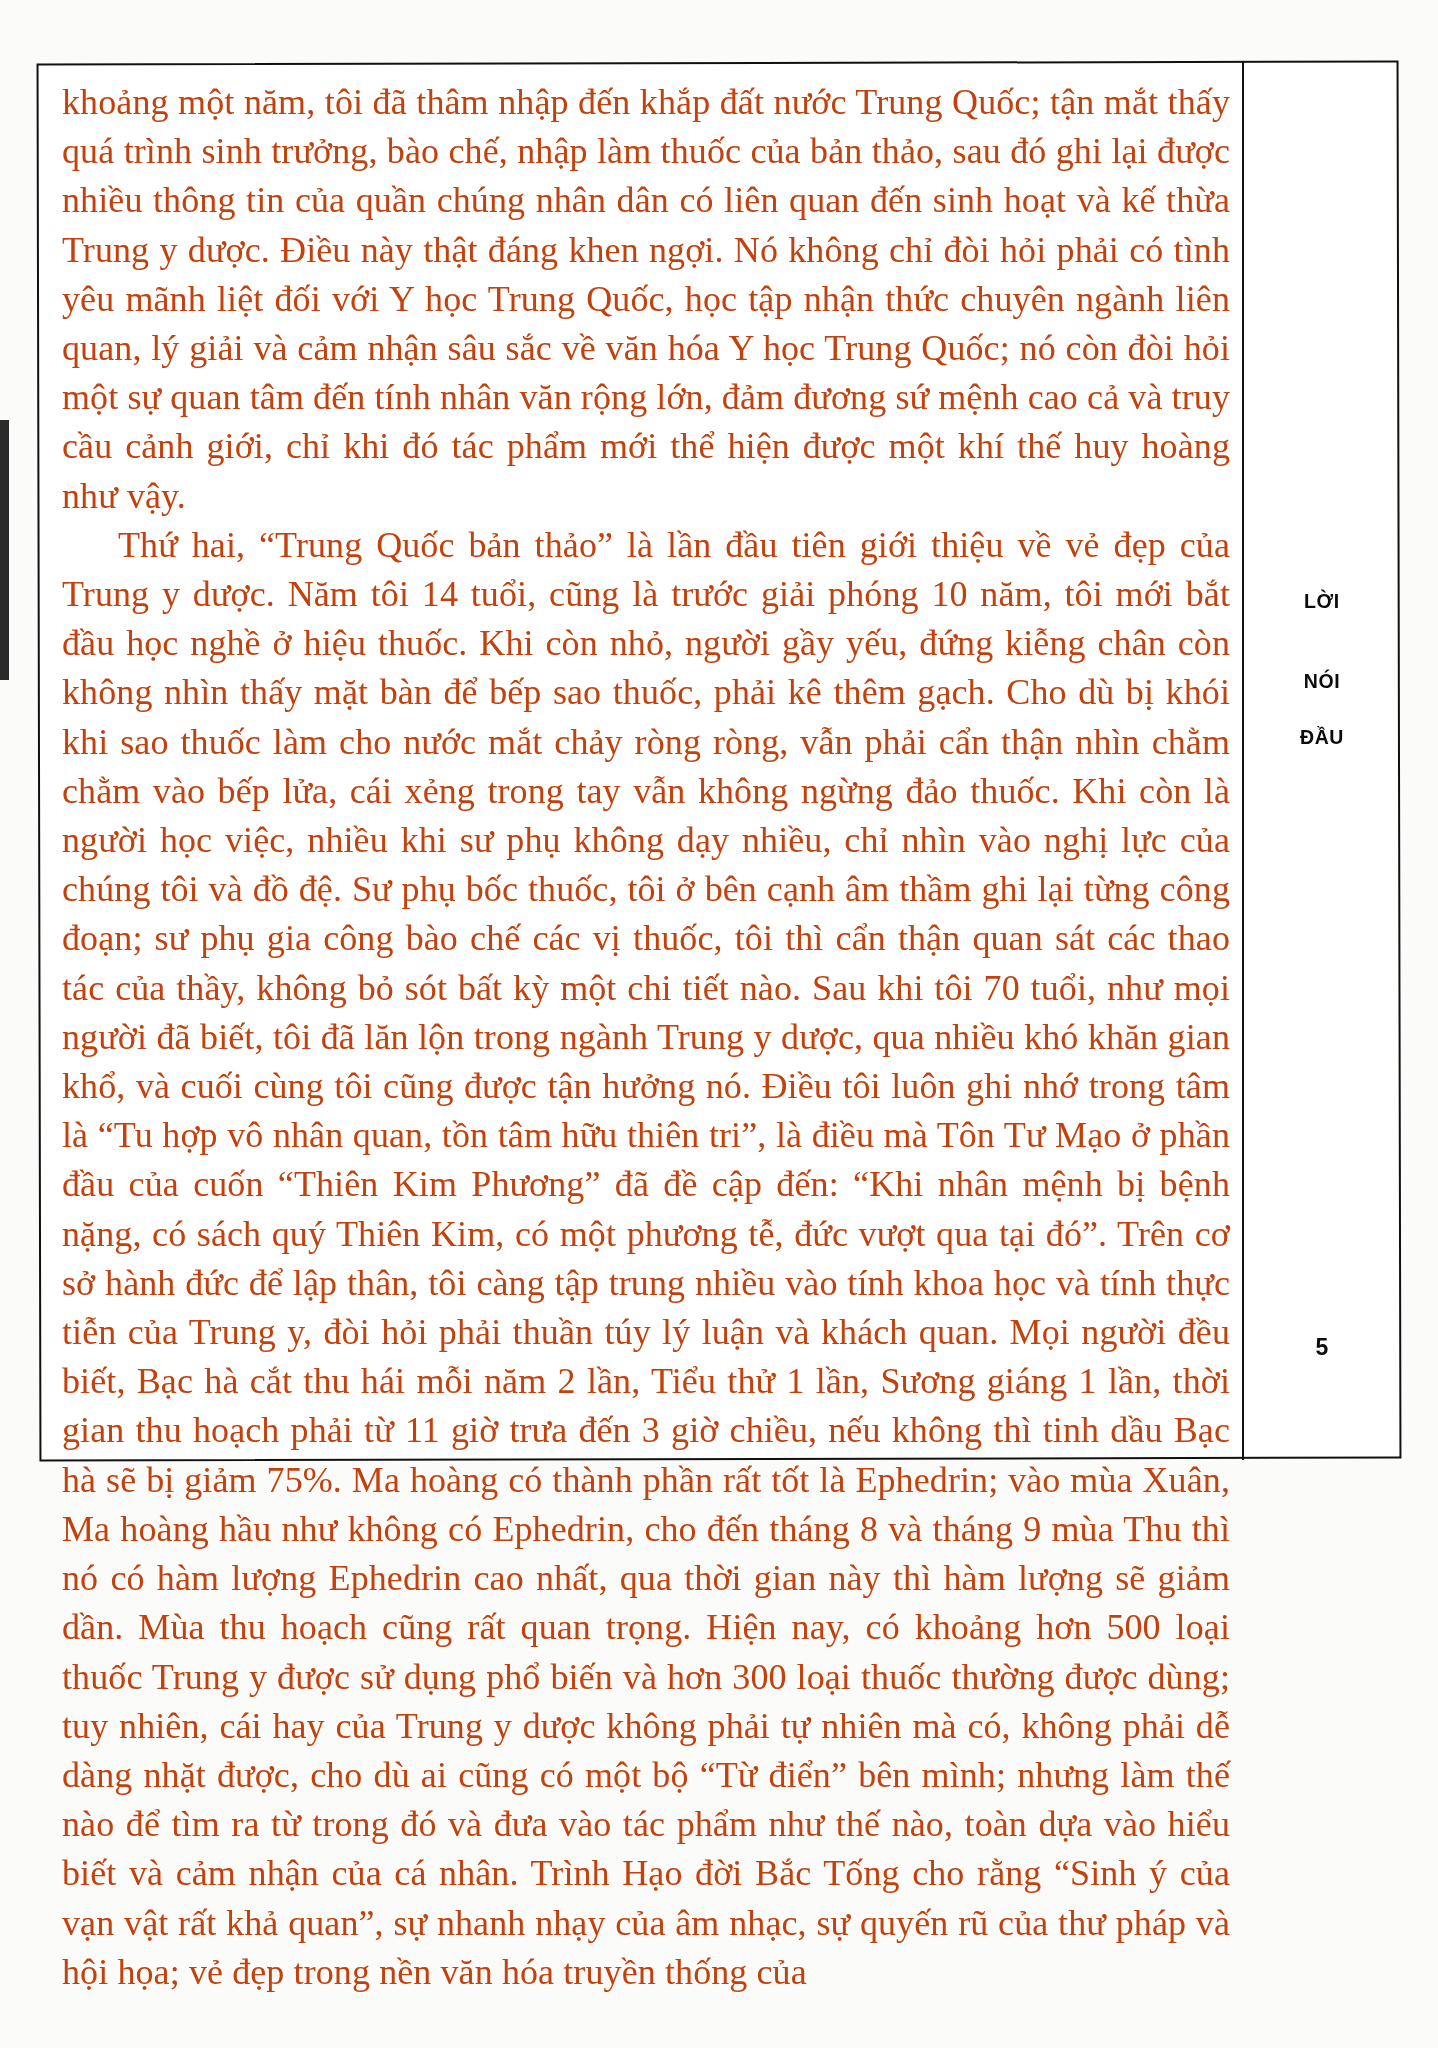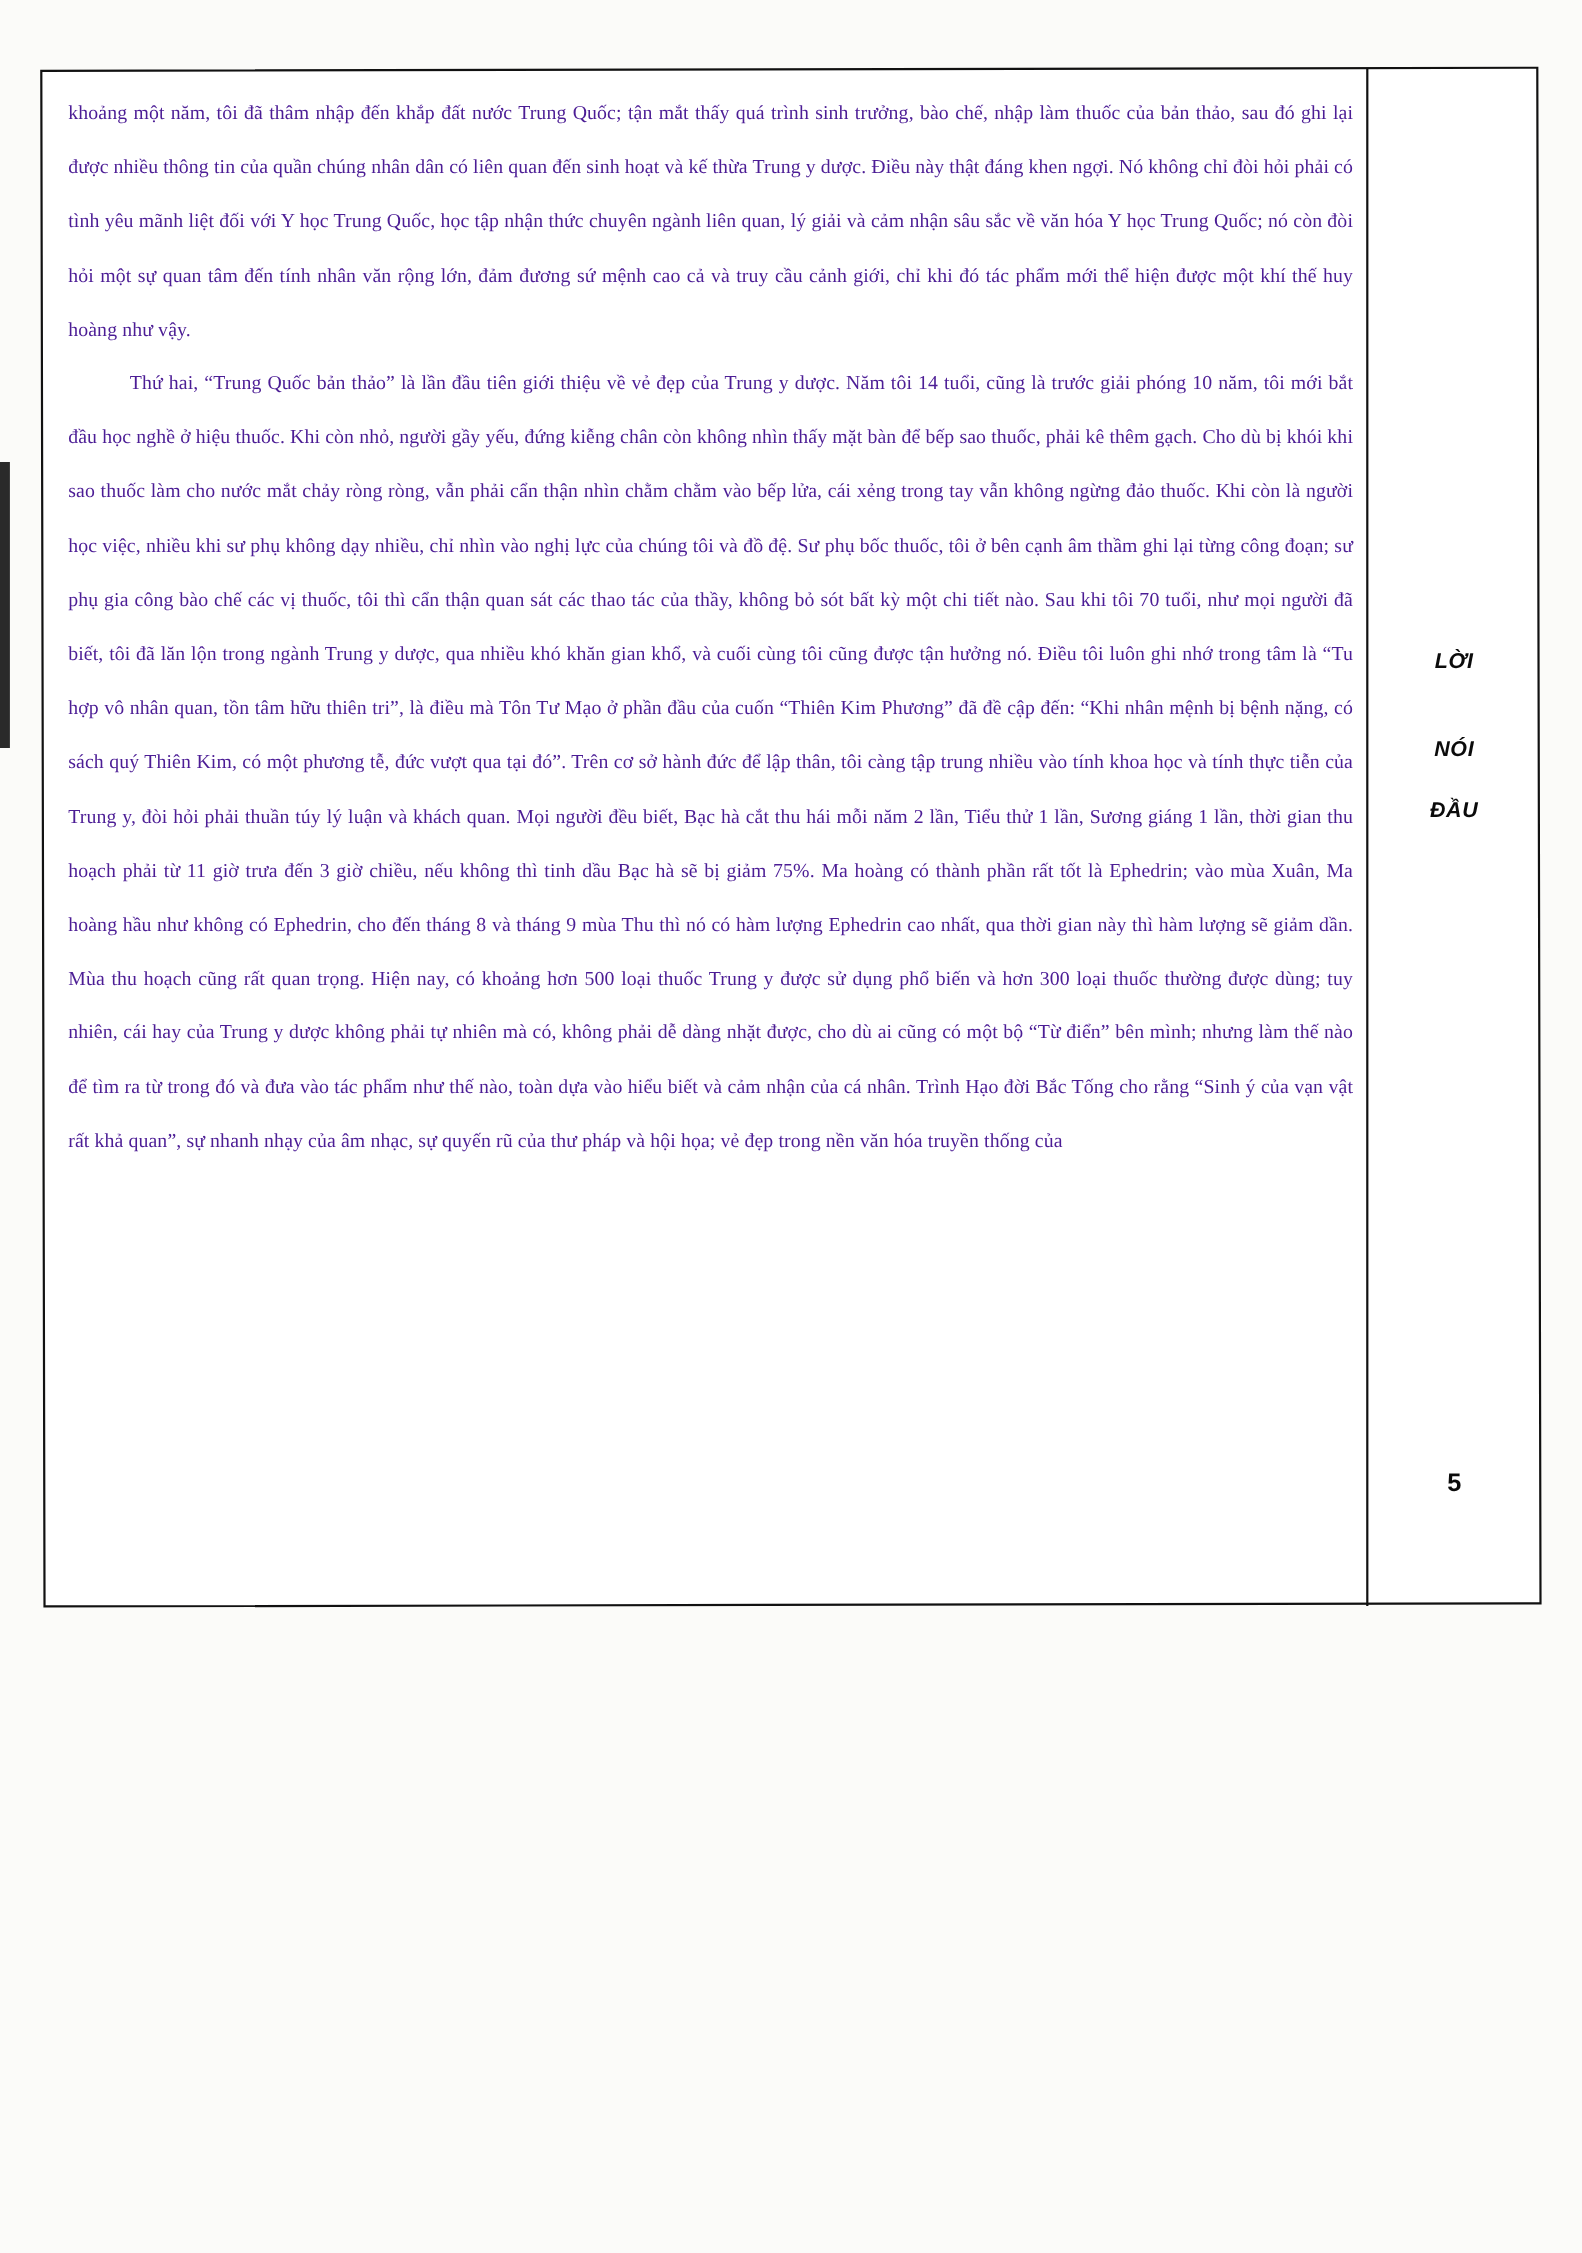--- a/index.html
+++ b/index.html
@@ -47,22 +47,22 @@
   }
   .text-column {
     position: absolute;
     left: 62px;
     top: 78px;
     width: 1168px;
     height: 1370px;
   }
   .para {
     margin: 0;
-    color: #4c1d95;
-    font-size: 18px;
+    color: #c2410c;
+    font-size: 36px;
     line-height: 49.2px;
     text-align: justify;
     text-justify: inter-word;
     -webkit-hyphens: none;
     hyphens: none;
     letter-spacing: 0.1px;
   }
   .para.indent {
     text-indent: 56px;
   }
@@ -76,21 +76,20 @@
   .sidebar-label {
     position: absolute;
     left: 0;
     width: 156px;
     text-align: center;
     font-family: "Liberation Sans", "DejaVu Sans", sans-serif;
     font-weight: bold;
     font-size: 19.5px;
     letter-spacing: 0.6px;
     color: #0b0b0b;
-    font-style: italic;
   }
   .sidebar-label.l1 { top: 528px; }
   .sidebar-label.l2 { top: 608px; }
   .sidebar-label.l3 { top: 664px; }
   .page-number {
     position: absolute;
     left: 0;
     top: 1272px;
     width: 156px;
     text-align: center;

